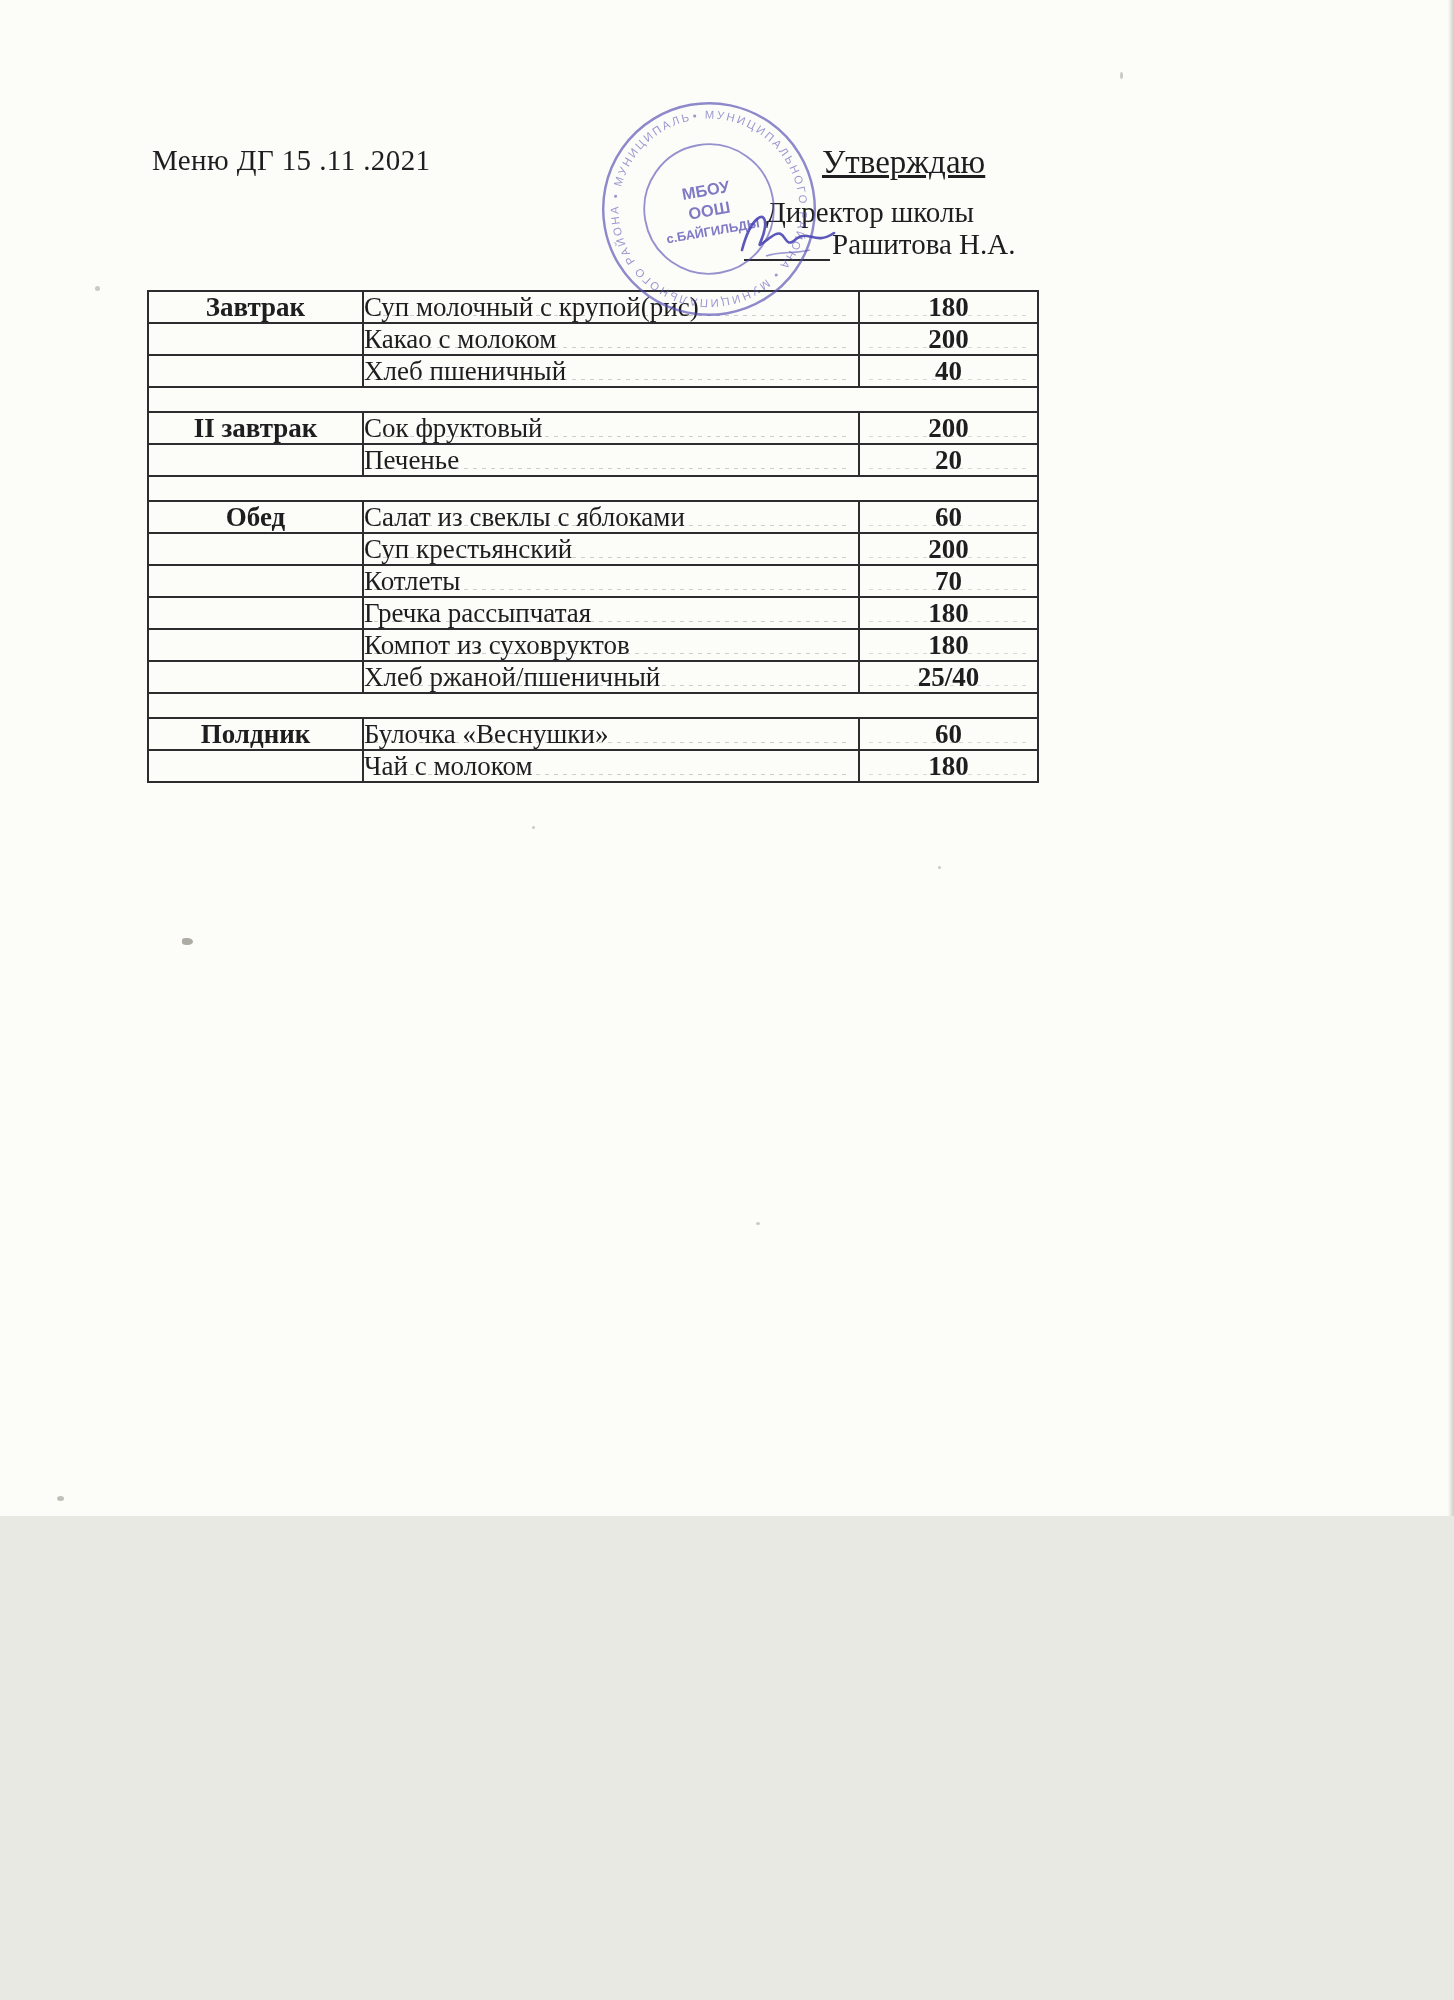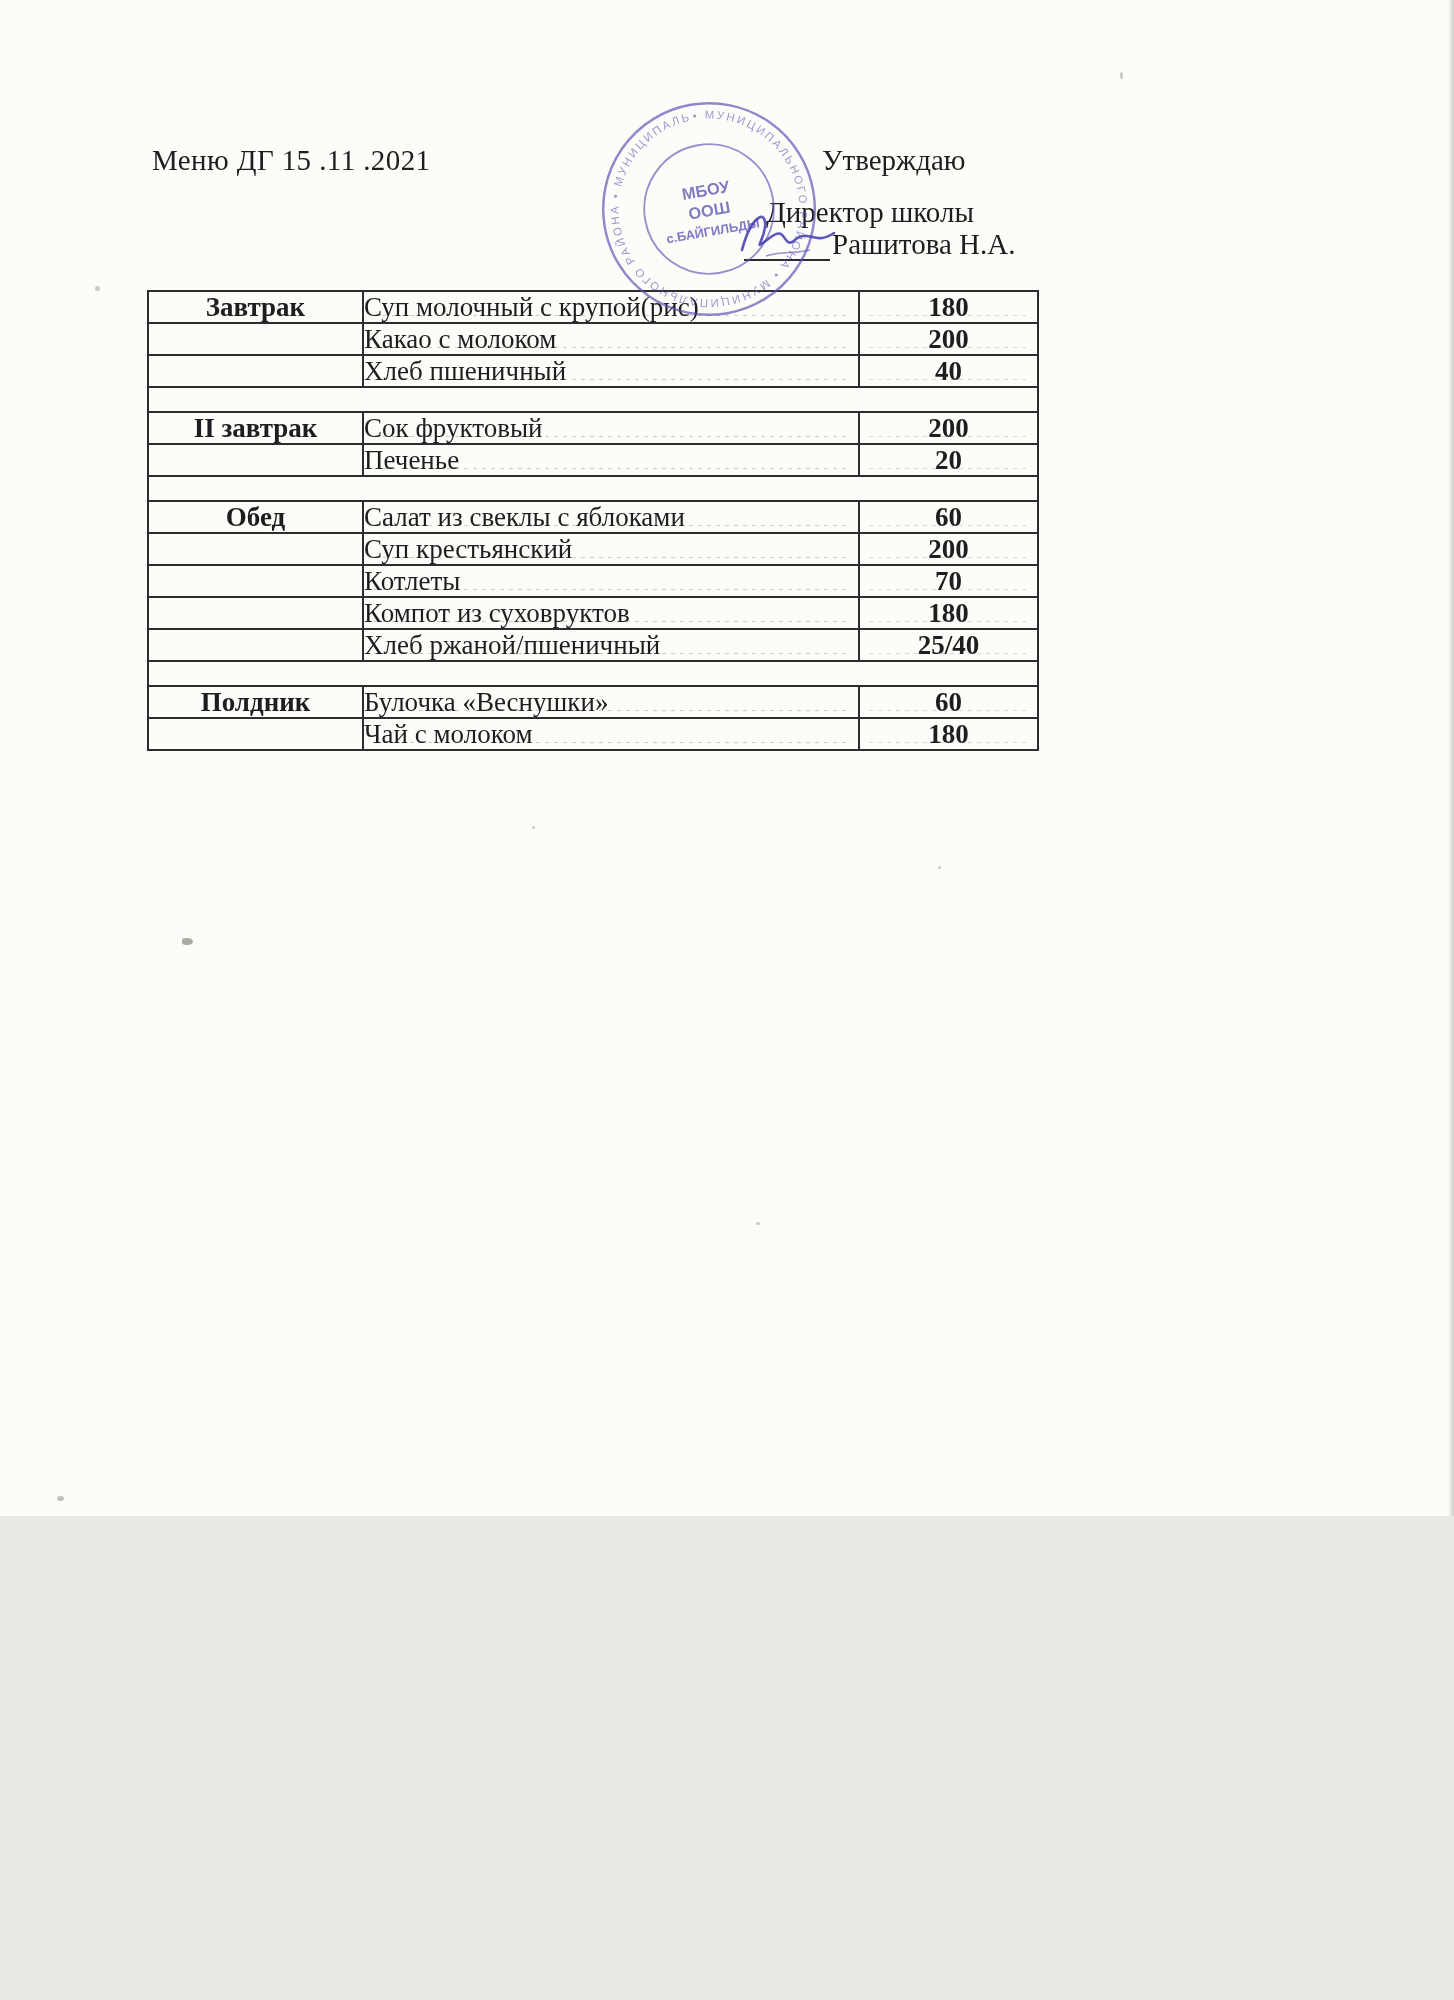--- a/index.html
+++ b/index.html
@@ -4,21 +4,21 @@
 <style>
   html,body { margin:0; padding:0; background:#e9e9e4; }
   .scan-page {
     position:relative; width:1454px; height:1516px;
     background:#fcfcf8; overflow:hidden;
     font-family:"Liberation Serif", serif; color:#1e1e20;
   }
 
   
   .doc-title { position:absolute; left:152px; top:144px; font-size:29px; letter-spacing:.4px; }
-  .approve-label { position:absolute; left:822px; top:144px; font-size:29px; }
+  .approve-label { position:absolute; left:822px; top:144px; font-size:33px;text-decoration:underline; }
   .director-label { position:absolute; left:766px; top:196px; font-size:29px; }
   .director-name-row { position:absolute; left:744px; top:228px; font-size:29px; white-space:nowrap; }
   .sig-line { display:inline-block; width:86px; height:26px; border-bottom:2px solid #2b2b2e; vertical-align:bottom; margin-right:2px; }
 
   
   .signature-svg { position:absolute; left:736px; top:204px; z-index:6; }
 
   
   .stamp { position:absolute; left:596px; top:96px; width:226px; height:226px;
            transform:rotate(-10deg); z-index:5; opacity:.82; pointer-events:none; }
@@ -144,20 +144,25 @@
           <td class="dish-cell">Суп крестьянский</td>
           <td class="amount-cell">200</td>
         </tr>
         <tr class="data-row">
           <td class="meal-cell"></td>
           <td class="dish-cell">Котлеты</td>
           <td class="amount-cell">70</td>
         </tr>
         <tr class="data-row">
           <td class="meal-cell"></td>
+          <td class="dish-cell">Гречка рассыпчатая</td>
+          <td class="amount-cell">180</td>
+        </tr>
+        <tr class="data-row">
+          <td class="meal-cell"></td>
           <td class="dish-cell">Компот из суховруктов</td>
           <td class="amount-cell">180</td>
         </tr>
         <tr class="data-row">
           <td class="meal-cell"></td>
           <td class="dish-cell">Хлеб  ржаной/пшеничный</td>
           <td class="amount-cell">25/40</td>
         </tr>
         <tr class="spacer-row">
           <td colspan="3"></td>

